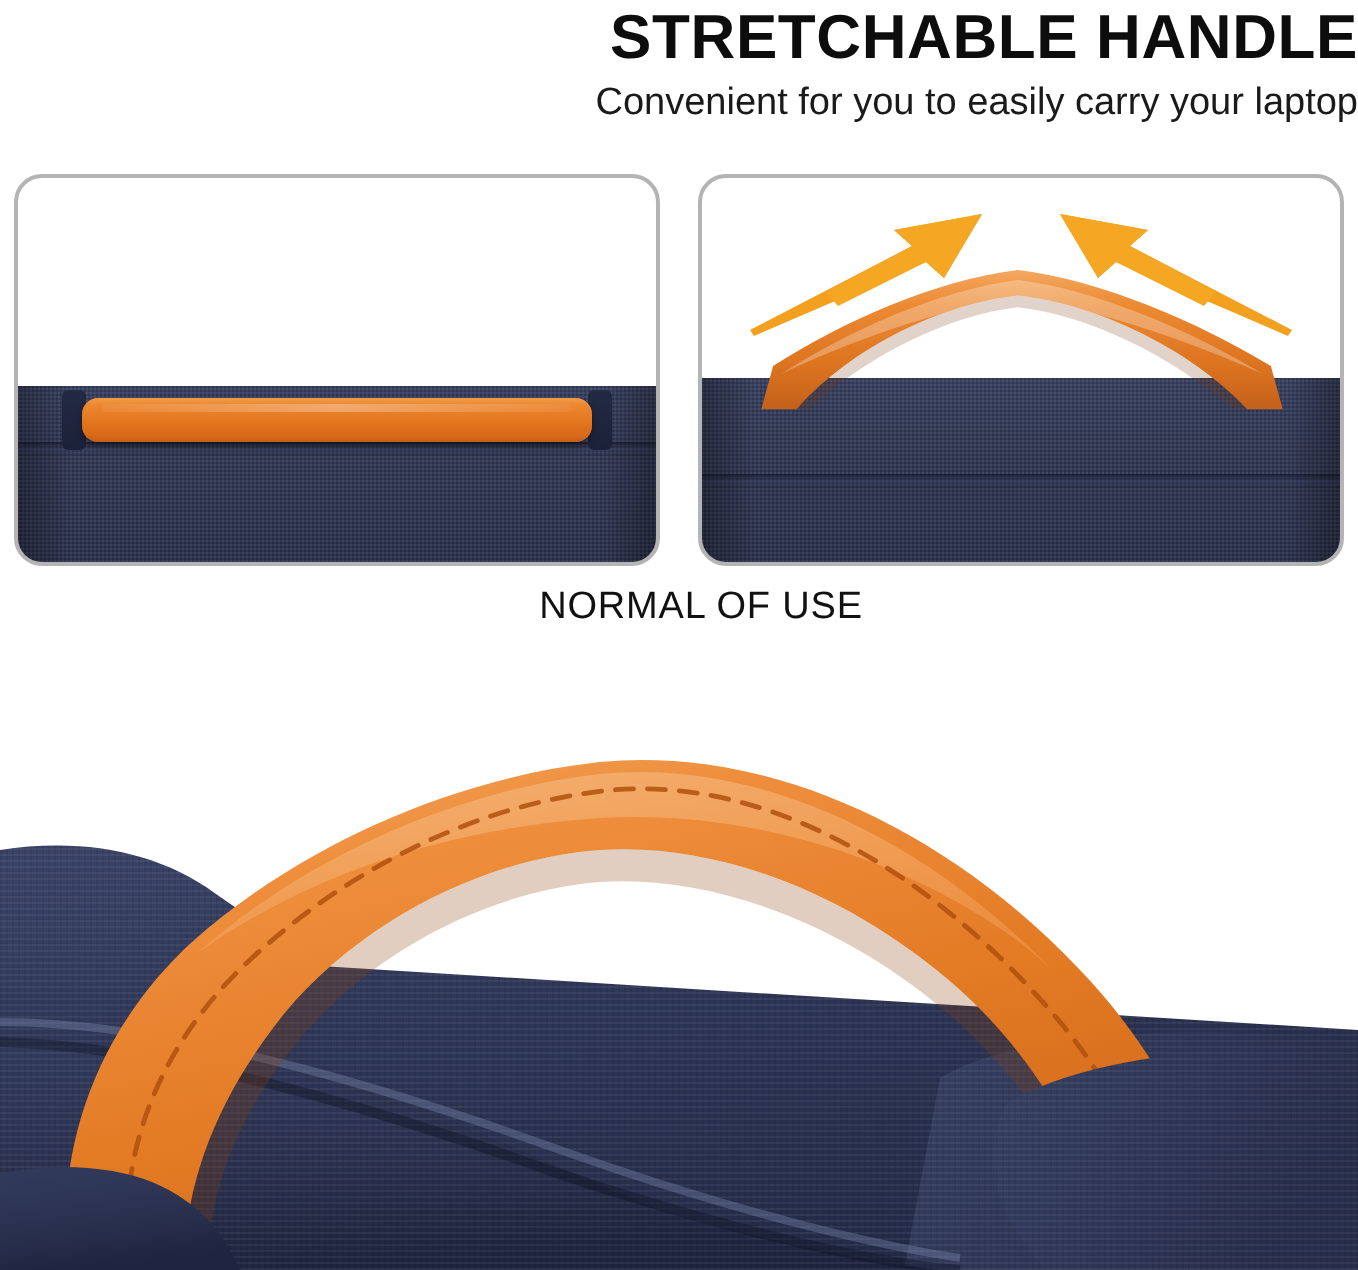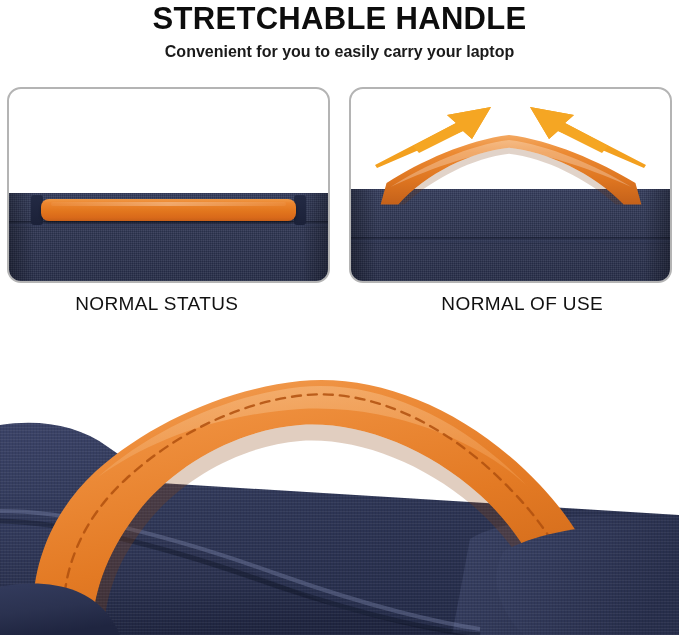--- a/index.html
+++ b/index.html
@@ -14,33 +14,33 @@
     overflow: hidden;
     font-family: "Liberation Sans", sans-serif;
     color: #111111;
     position: relative;
   }
 
   
   .header {
     width: 679px;
     padding-top: 2px;
-    text-align: center;
+    text-align: right;
   }
   .title {
     font-size: 31px;
     font-weight: bold;
     letter-spacing: 0.3px;
     line-height: 34px;
     color: #0d0d0d;
     white-space: nowrap;
   }
   .subtitle {
-    font-size: 16px;
-    font-weight: bold;
+    font-size: 19px;
+    font-weight: normal;
     line-height: 30px;
     color: #1a1a1a;
     white-space: nowrap;
     margin-top: 1px;
   }
 
   
   .panels {
     position: absolute;
     top: 87px;
@@ -261,21 +261,20 @@
     </svg>
 
     <svg class="arrow-svg arrow-ul" viewBox="0 0 130 68">
       <path d="M12,4 L56,12 L47,20 L128,62 L126,65 L40,28 L31,36 Z" fill="#F3A01F"></path>
       <path d="M12,4 L56,12 L47,20 L90,43 L84,50 L40,28 L31,36 Z" fill="#F5A623"></path>
     </svg>
   </div>
 </div>
 
 <div class="captions">
-  <div class="caption caption-left">NORMAL STATUS</div>
   <div class="caption caption-right">NORMAL OF USE</div>
 </div>
 
 <div class="hero">
   <svg class="hero-svg" viewBox="0 0 679 310">
     <defs>
       <linearGradient id="fabricMain" x1="0.1" y1="0" x2="0.7" y2="1">
         <stop offset="0%" stop-color="#3A4266"></stop>
         <stop offset="40%" stop-color="#2F3757"></stop>
         <stop offset="100%" stop-color="#232A47"></stop>

